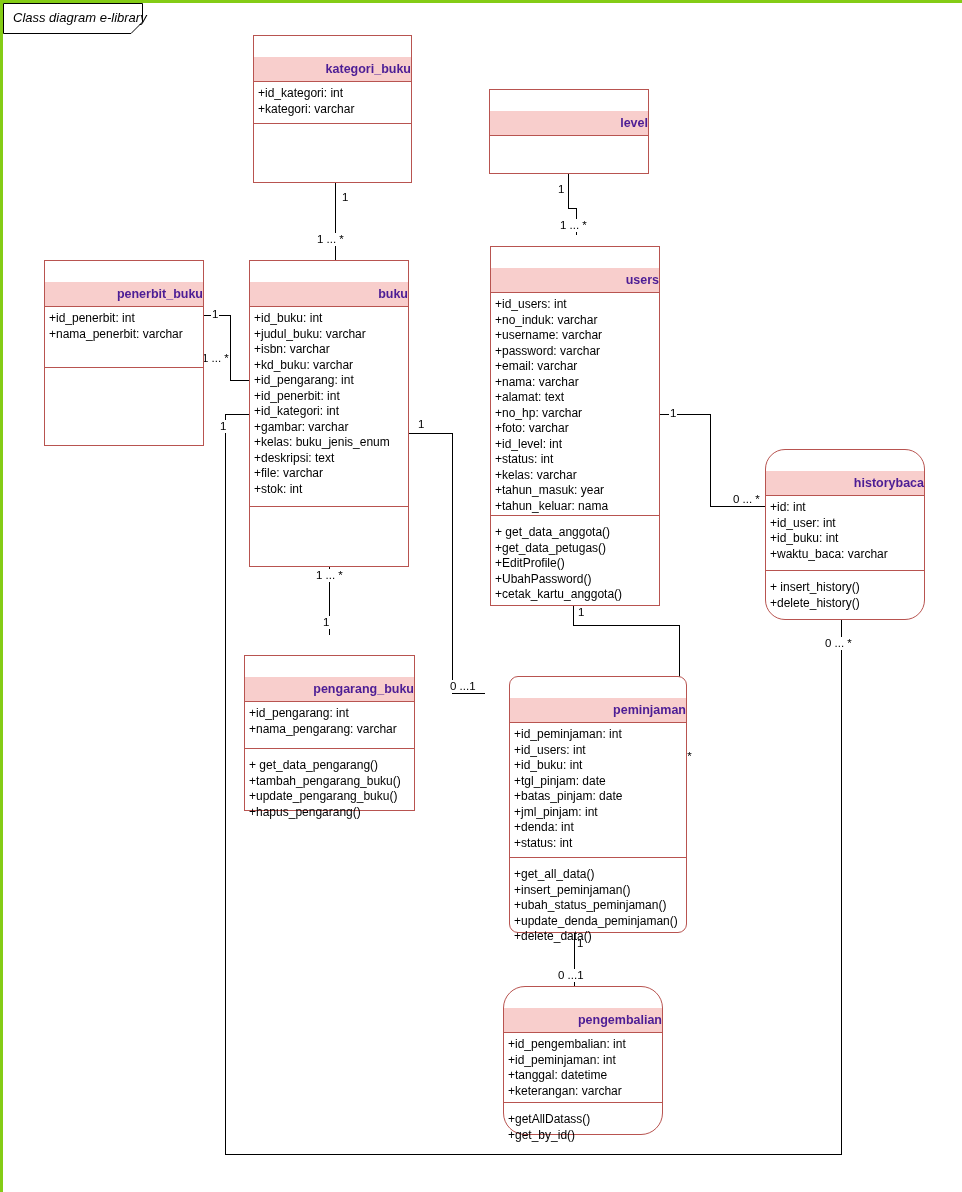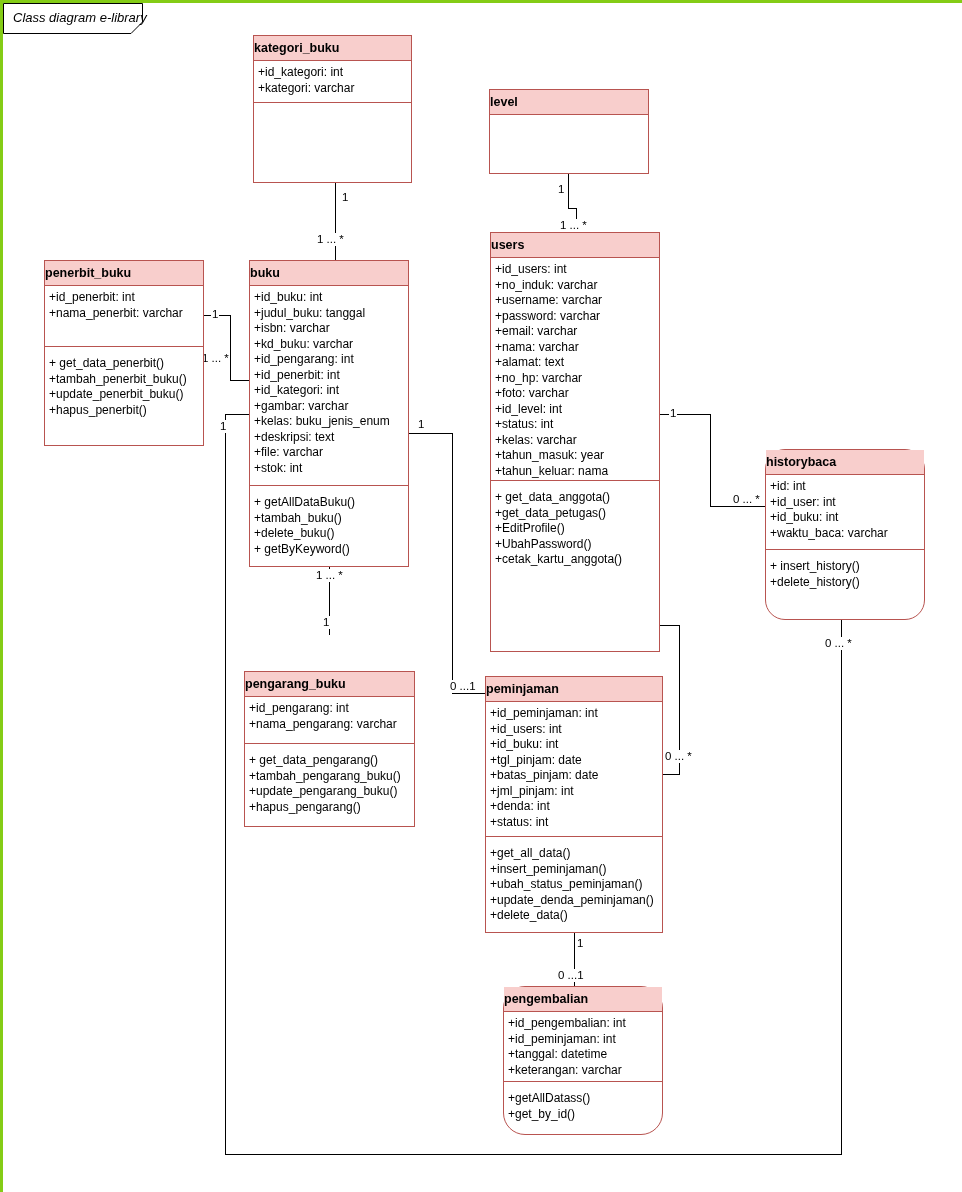--- a/index.html
+++ b/index.html
@@ -3,21 +3,21 @@
 <meta charset="utf-8">
 <style>
   :root{
     --header-fill:#f8cecc;
     --class-border:#b85450;
     --line-color:#000000;
   }
   html,body{margin:0;padding:0;background:#fff;font-family:"Liberation Sans",sans-serif;}
   #stage{position:relative;width:960px;height:1190px;border:3px solid #84cc16;background:#fff;overflow:hidden;}
   .uml-class{position:absolute;display:flex;flex-direction:column;background:#fff;border:1px solid var(--class-border);box-sizing:border-box;}
-  .uml-header{flex:0 0 auto;height:24px;line-height:24px;background:var(--header-fill);border-bottom:1px solid var(--class-border);font-weight:bold;text-align:left;font-size:12.5px;color:#000000;}
+  .uml-header{flex:0 0 auto;height:24px;line-height:24px;background:var(--header-fill);border-bottom:1px solid var(--class-border);font-weight:bold;text-align:right;font-size:12.5px;color:#4c1d95;margin-top:21px;}
   .uml-attrs{flex:0 0 auto;box-sizing:border-box;border-bottom:1px solid var(--class-border);padding:4px 2px 1px 4px;}
   .uml-methods{flex:1 1 auto;box-sizing:border-box;padding:9px 2px 0 4px;}
   .member-line{font-size:12px;line-height:15.5px;white-space:nowrap;color:#000;}
   .seg{position:absolute;background:var(--line-color);}
   .mult{position:absolute;font-size:11.5px;line-height:13px;background:#fff;color:#000;padding:0 1px;}
   .tab-text{position:absolute;left:10px;top:7px;font-size:13px;font-style:italic;color:#000;}
   .connector{position:absolute;left:0;top:0;width:0;height:0;overflow:visible;}
 </style>
 </head>
 <body>
@@ -110,53 +110,41 @@
     <div class="uml-header">level</div>
     <div class="uml-methods" style="padding:0;"></div>
   </div>
 
   <div class="uml-class" style="left:41px;top:257px;width:160px;height:186px;">
     <div class="uml-header">penerbit_buku</div>
     <div class="uml-attrs" style="height:61px;">
         <div class="member-line">+id_penerbit: int</div>
         <div class="member-line">+nama_penerbit: varchar</div>
       </div>
-    <div class="uml-methods">
-        <div class="member-line">+ get_data_penerbit()</div>
-        <div class="member-line">+tambah_penerbit_buku()</div>
-        <div class="member-line">+update_penerbit_buku()</div>
-        <div class="member-line">+hapus_penerbit()</div>
-      </div>
   </div>
 
   <div class="uml-class" style="left:246px;top:257px;width:160px;height:307px;">
     <div class="uml-header">buku</div>
     <div class="uml-attrs" style="height:200px;">
         <div class="member-line">+id_buku: int</div>
-        <div class="member-line">+judul_buku: tanggal</div>
+        <div class="member-line">+judul_buku: varchar</div>
         <div class="member-line">+isbn: varchar</div>
         <div class="member-line">+kd_buku: varchar</div>
         <div class="member-line">+id_pengarang: int</div>
         <div class="member-line">+id_penerbit: int</div>
         <div class="member-line">+id_kategori: int</div>
         <div class="member-line">+gambar: varchar</div>
         <div class="member-line">+kelas: buku_jenis_enum</div>
         <div class="member-line">+deskripsi: text</div>
         <div class="member-line">+file: varchar</div>
         <div class="member-line">+stok: int</div>
       </div>
-    <div class="uml-methods">
-        <div class="member-line">+ getAllDataBuku()</div>
-        <div class="member-line">+tambah_buku()</div>
-        <div class="member-line">+delete_buku()</div>
-        <div class="member-line">+ getByKeyword()</div>
-      </div>
-  </div>
-
-  <div class="uml-class" style="left:487px;top:229px;width:170px;height:420px;">
+  </div>
+
+  <div class="uml-class" style="left:487px;top:243px;width:170px;height:360px;">
     <div class="uml-header">users</div>
     <div class="uml-attrs" style="height:223px;">
         <div class="member-line">+id_users: int</div>
         <div class="member-line">+no_induk: varchar</div>
         <div class="member-line">+username: varchar</div>
         <div class="member-line">+password: varchar</div>
         <div class="member-line">+email: varchar</div>
         <div class="member-line">+nama: varchar</div>
         <div class="member-line">+alamat: text</div>
         <div class="member-line">+no_hp: varchar</div>
@@ -183,35 +171,35 @@
         <div class="member-line">+id_user: int</div>
         <div class="member-line">+id_buku: int</div>
         <div class="member-line">+waktu_baca: varchar</div>
       </div>
     <div class="uml-methods">
         <div class="member-line">+ insert_history()</div>
         <div class="member-line">+delete_history()</div>
       </div>
   </div>
 
-  <div class="uml-class" style="left:241px;top:668px;width:171px;height:156px;">
+  <div class="uml-class" style="left:241px;top:652px;width:171px;height:156px;">
     <div class="uml-header">pengarang_buku</div>
     <div class="uml-attrs" style="height:47px;">
         <div class="member-line">+id_pengarang: int</div>
         <div class="member-line">+nama_pengarang: varchar</div>
       </div>
     <div class="uml-methods">
         <div class="member-line">+ get_data_pengarang()</div>
         <div class="member-line">+tambah_pengarang_buku()</div>
         <div class="member-line">+update_pengarang_buku()</div>
         <div class="member-line">+hapus_pengarang()</div>
       </div>
   </div>
 
-  <div class="uml-class" style="left:482px;top:673px;width:178px;height:257px;">
+  <div class="uml-class" style="left:506px;top:673px;width:178px;height:257px;border-radius:9px;">
     <div class="uml-header">peminjaman</div>
     <div class="uml-attrs" style="height:135px;">
         <div class="member-line">+id_peminjaman: int</div>
         <div class="member-line">+id_users: int</div>
         <div class="member-line">+id_buku: int</div>
         <div class="member-line">+tgl_pinjam: date</div>
         <div class="member-line">+batas_pinjam: date</div>
         <div class="member-line">+jml_pinjam: int</div>
         <div class="member-line">+denda: int</div>
         <div class="member-line">+status: int</div>

